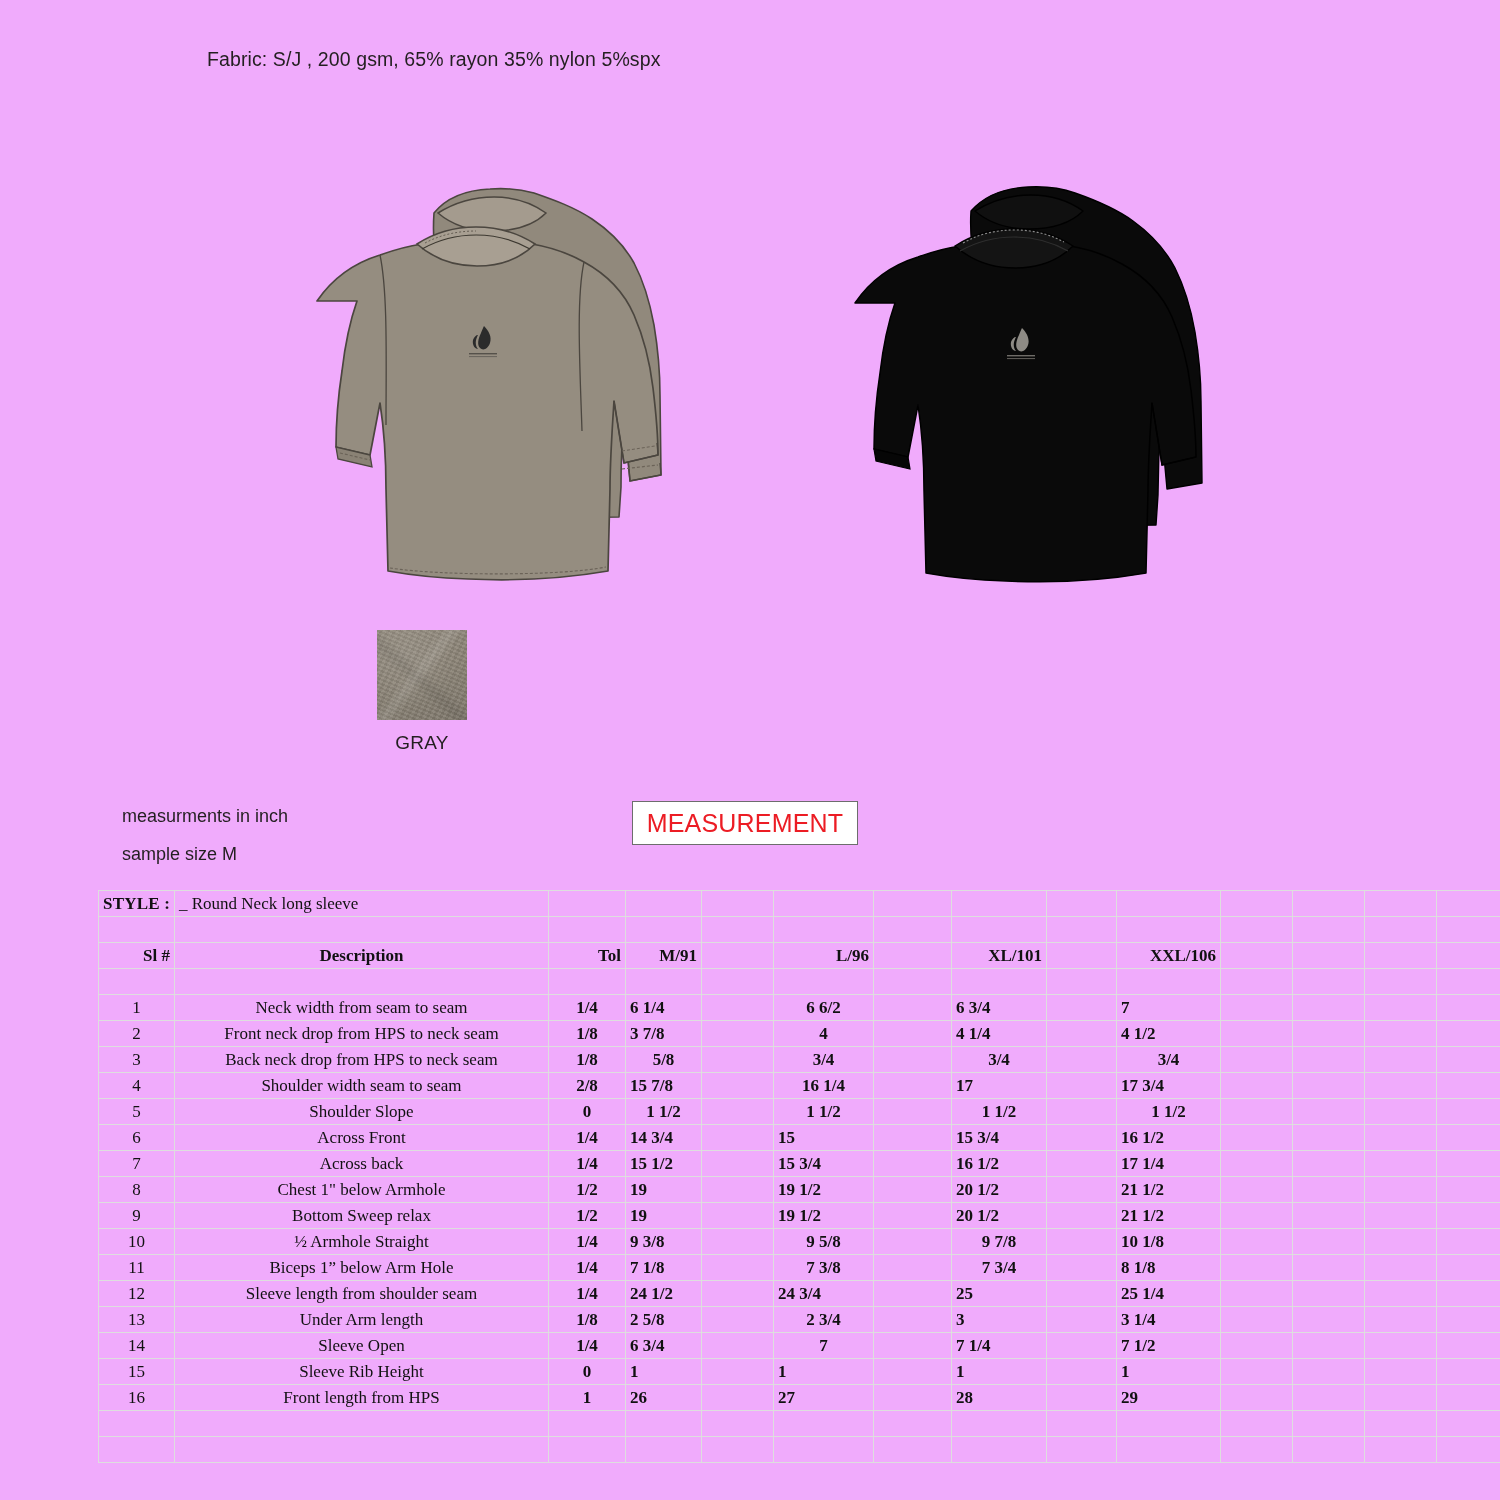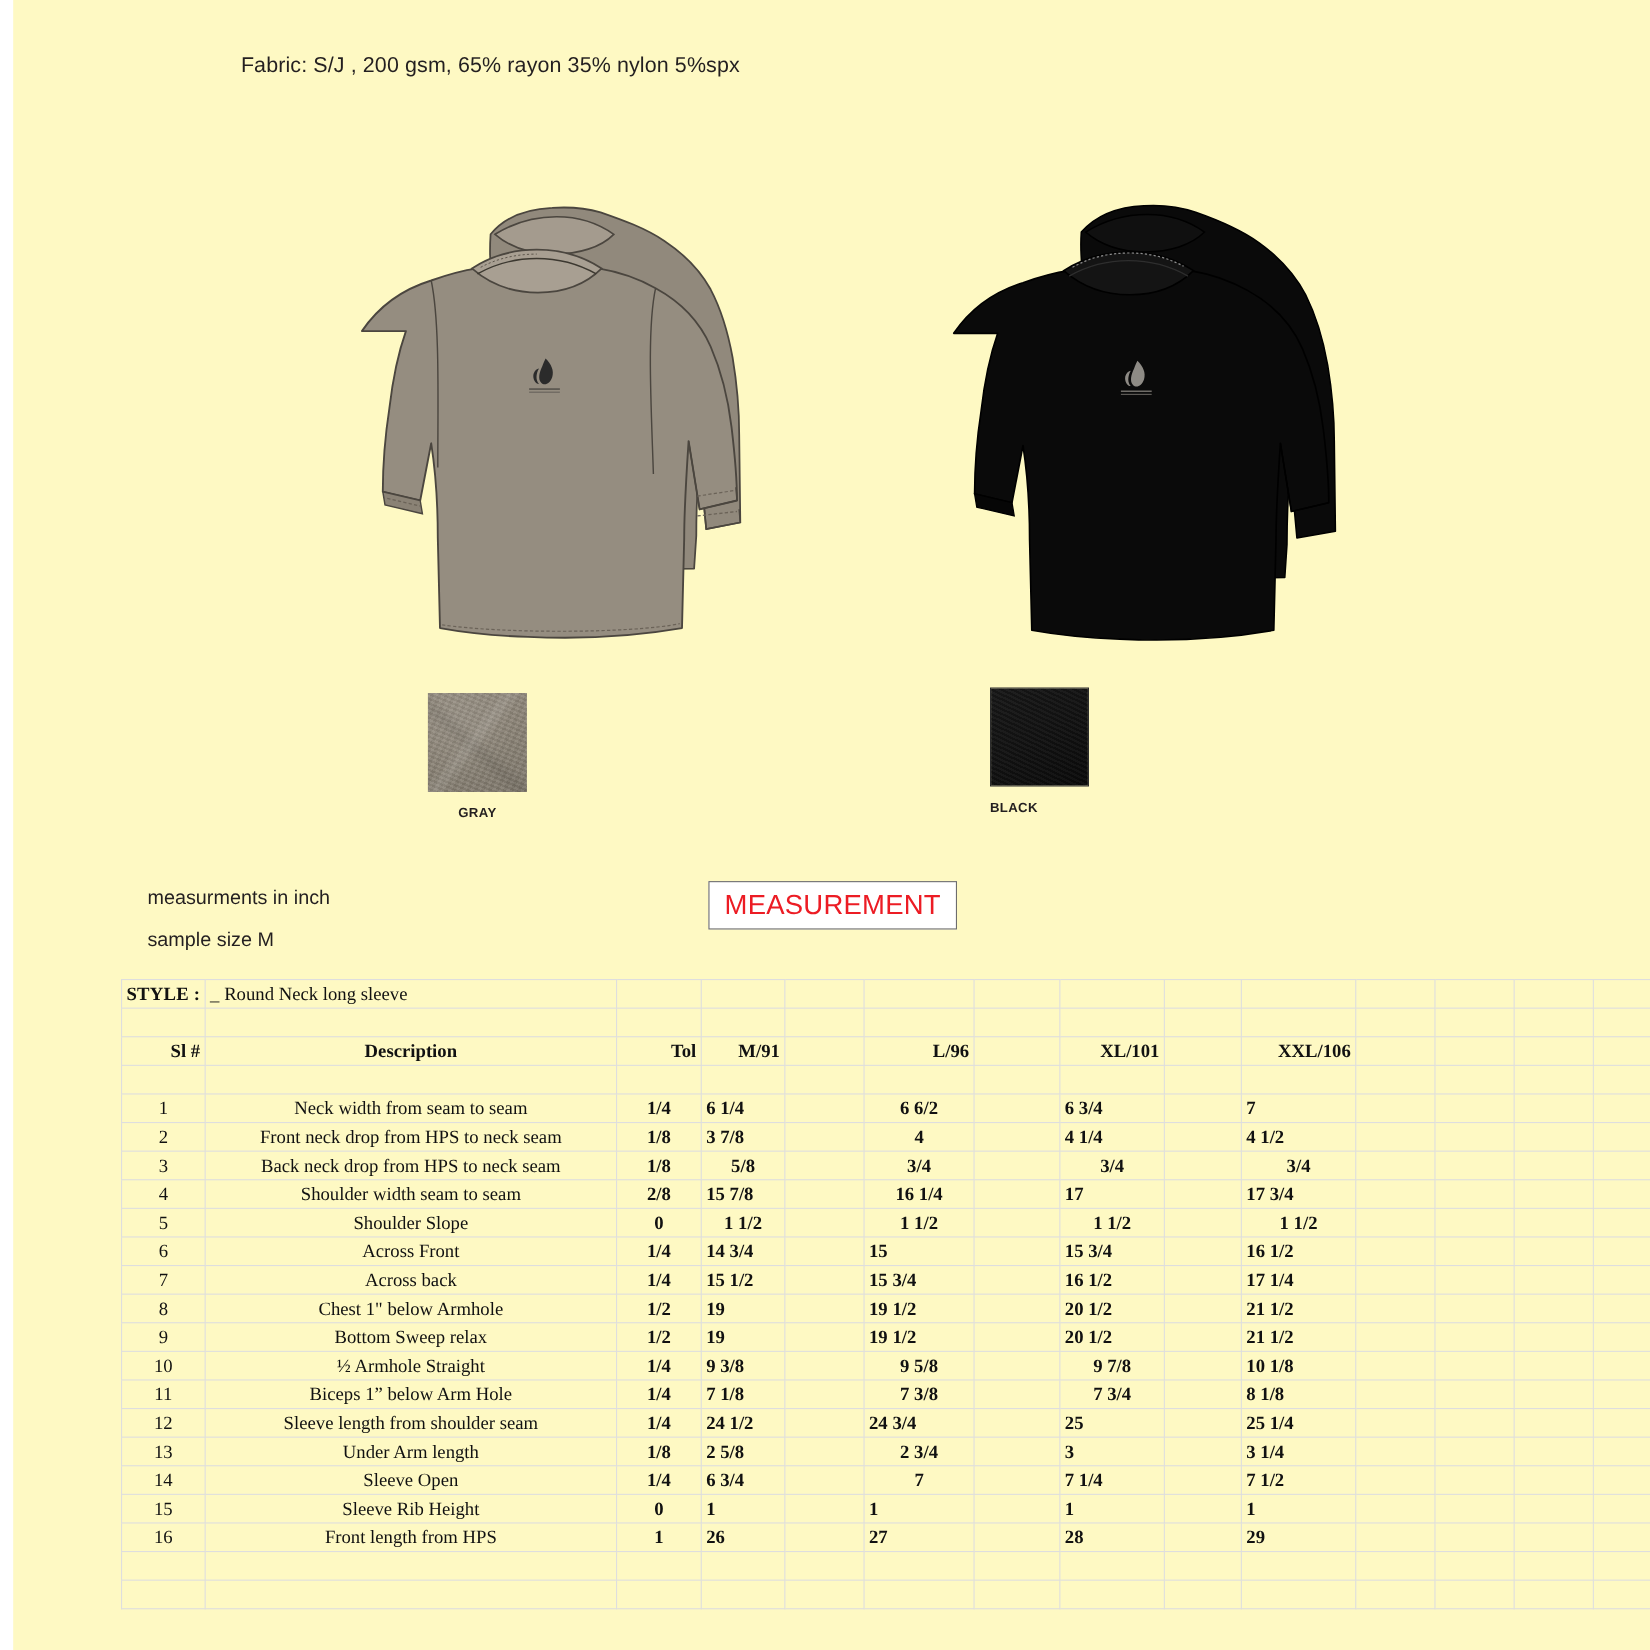--- a/index.html
+++ b/index.html
@@ -10,22 +10,21 @@
   body {
     width: 1500px;
     height: 1500px;
     position: relative;
     font-family: "Liberation Sans", sans-serif;
     overflow: hidden;
   }
   .page {
     position: absolute;
     inset: 0;
-    background: #fef9c3;
-    margin-left: 12px;
+    background: #f0abfc;
   }
 
   
   .fabric-line {
     position: absolute;
     left: 207px;
     top: 48px;
     font-size: 19.5px;
     color: #231f20;
     letter-spacing: 0.1px;
@@ -62,26 +61,25 @@
       radial-gradient(ellipse at 35% 30%, rgba(255,255,255,0.08), transparent 60%);
   }
   .swatch.black {
     background:
       repeating-linear-gradient(25deg, rgba(255,255,255,0.022) 0 2px, rgba(0,0,0,0.2) 2px 4px),
       linear-gradient(150deg, #1b1b1b 0%, #141414 55%, #0c0c0c 100%);
     border: 1px solid #2c2c2c;
     box-sizing: border-box;
   }
   .swatch-label {
-    font-size: 12px;
+    font-size: 19px;
     color: #231f20;
     margin-top: 12px;
     text-align: center;
     letter-spacing: 0.3px;
-    font-weight: bold;
   }
   .swatch-label.left-al { text-align: left; }
 
   
   .note {
     position: absolute;
     font-size: 18px;
     color: #231f20;
   }
   .measurement-badge {
@@ -259,24 +257,20 @@
         </g>
       </g>
     </svg>
   </div>
 
   <div class="swatch-block" style="left:377px; top:630px;">
     <div class="swatch gray"></div>
     <div class="swatch-label">GRAY</div>
   </div>
 
-  <div class="swatch-block" style="left:888px; top:625px;">
-    <div class="swatch black"></div>
-    <div class="swatch-label left-al">BLACK</div>
-  </div>
 
   <div class="note" style="left:122px; top:806px;">measurments in inch</div>
   <div class="note" style="left:122px; top:844px;">sample size M</div>
 
   <div class="measurement-badge">
     <span>MEASUREMENT</span>
   </div>
 
   <div class="sheet">
     <table class="grid">

